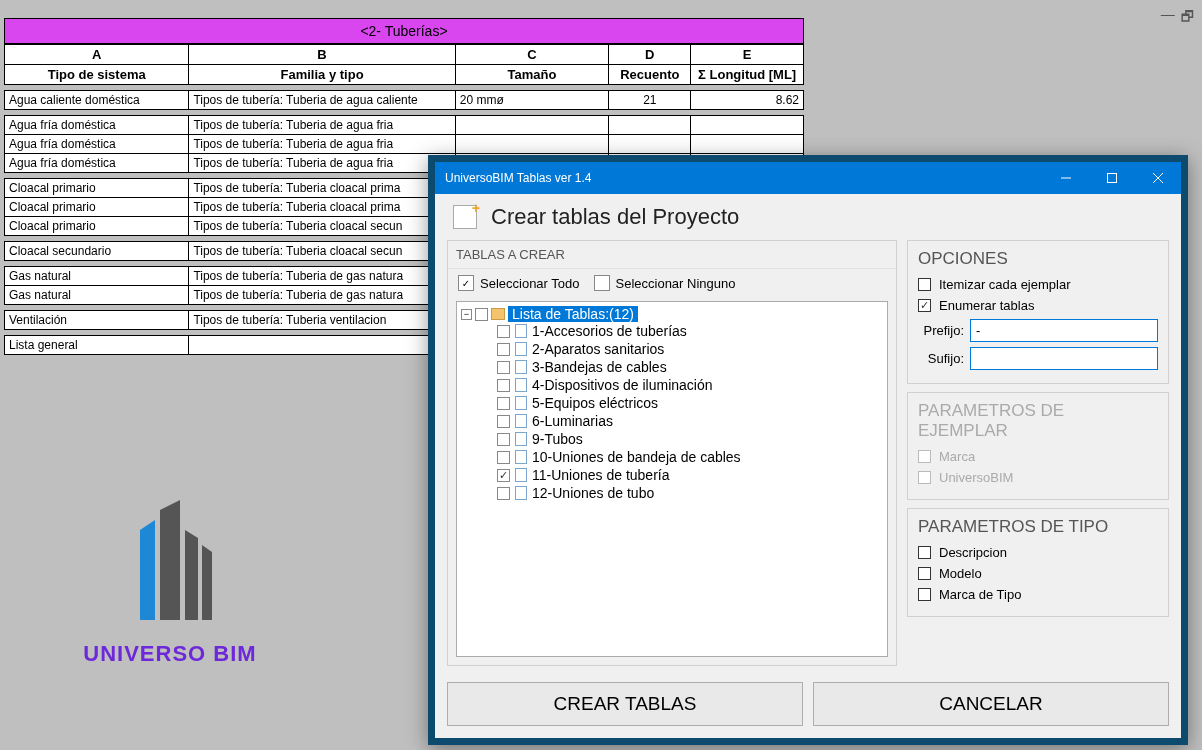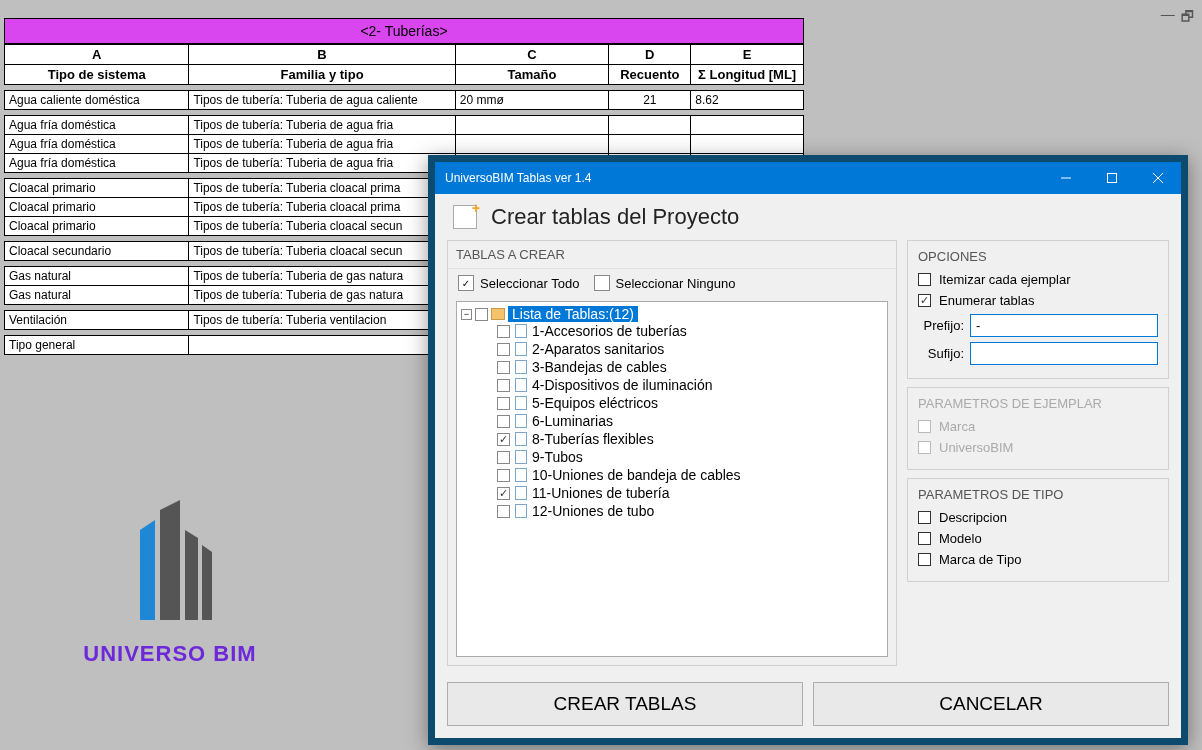--- a/index.html
+++ b/index.html
@@ -9,21 +9,21 @@
 .bg-window { position: absolute; top: 0; left: 0; right: 0; bottom: 0; background: #bfbfbf; }
 .win-controls { position: absolute; top: 6px; right: 8px; display: flex; gap: 6px; }
 .win-controls span { font-size: 14px; color: #555; cursor: pointer; }
 
 
 .schedule { position: absolute; top: 18px; left: 4px; width: 800px; }
 .schedule-title { background: #d946ef; border: 1px solid #000; text-align: center; padding: 4px; font-size: 14px; }
 .schedule table { border-collapse: collapse; width: 100%; table-layout: fixed; }
 .schedule th { background: #fff; border: 1px solid #000; padding: 2px 4px; font-weight: bold; font-size: 13px; text-align: center; }
 .schedule td { background: #fff; border: 1px solid #000; padding: 2px 4px; font-size: 12px; white-space: nowrap; overflow: hidden; }
-.schedule td.num { text-align: left; }
+.schedule td.num { text-align: right; }
 .schedule td.center { text-align: center; }
 .schedule .spacer td { background: #bfbfbf; border: none; height: 6px; padding: 0; }
 .col-a { width: 180px; }
 .col-b { width: 260px; }
 .col-c { width: 150px; }
 .col-d { width: 80px; }
 .col-e { width: 110px; }
 
 
 .logo { position: absolute; left: 60px; top: 490px; width: 220px; text-align: center; }
@@ -54,21 +54,21 @@
 .tree-toggle { width: 11px; height: 11px; border: 1px solid #888; display: inline-flex; align-items: center; justify-content: center; font-size: 9px; line-height: 1; cursor: pointer; background: #fff; }
 .tree-folder { width: 14px; height: 12px; background: #f5c36b; border: 1px solid #c89b4a; display: inline-block; }
 .tree-root-label { background: #0078d7; color: #fff; padding: 0 4px; }
 .tree-item { display: flex; align-items: center; gap: 5px; padding: 1px 0 1px 36px; }
 .tree-chk { width: 13px; height: 13px; border: 1px solid #888; background: #fff; display: inline-flex; align-items: center; justify-content: center; cursor: pointer; }
 .tree-chk.checked::after { content: "✓"; font-size: 11px; color: #333; }
 .tree-item-icon { width: 12px; height: 14px; background: #fff; border: 1px solid #7aa5cc; display: inline-block; }
 
 .right-panel { width: 262px; display: flex; flex-direction: column; gap: 8px; }
 .group { border: 1px solid #d0d0d0; padding: 8px 10px; }
-.group-title { font-size: 13px; color: #555; margin-bottom: 8px; }
+.group-title { font-size: 17px; color: #555; margin-bottom: 8px; }
 .group.disabled .group-title, .group.disabled label { color: #aaa; }
 .opt-row { display: flex; align-items: center; gap: 8px; margin: 6px 0; font-size: 13px; }
 .chk { width: 13px; height: 13px; border: 1px solid #333; background: #fff; display: inline-flex; align-items: center; justify-content: center; cursor: pointer; }
 .chk.checked::after { content: "✓"; font-size: 11px; color: #333; }
 .chk.disabled { border-color: #bbb; cursor: default; }
 .field-row { display: flex; align-items: center; gap: 6px; margin: 5px 0; }
 .field-row label { width: 52px; text-align: right; font-size: 13px; }
 .field-row input { flex: 1; border: 1px solid #0078d7; padding: 3px 5px; font-size: 13px; background: #fff; }
 
 .dialog-footer { display: flex; padding: 6px 12px 12px 12px; gap: 10px; }
@@ -202,21 +202,21 @@
       <td>Ventilación</td>
             <td>Tipos de tubería: Tuberia ventilacion</td>
             <td></td>
       <td class="center"></td>
             <td class="num"></td>
           </tr>
           <tr class="spacer">
             <td colspan="5"></td>
           </tr>
           <tr>
-      <td>Tipo general</td>
+      <td>Lista general</td>
             <td></td>
             <td></td>
       <td class="center"></td>
             <td class="num"></td>
           </tr>
         </tbody>
     </table>
   </div>
 
   <div class="logo">
@@ -301,25 +301,20 @@
     <span class="tree-chk "></span>
     <span class="tree-item-icon"></span>
     <span>5-Equipos eléctricos</span>
   </div>
             <div class="tree-item">
     <span class="tree-chk "></span>
     <span class="tree-item-icon"></span>
     <span>6-Luminarias</span>
   </div>
             <div class="tree-item">
-    <span class="tree-chk checked"></span>
-    <span class="tree-item-icon"></span>
-    <span>8-Tuberías flexibles</span>
-  </div>
-            <div class="tree-item">
     <span class="tree-chk "></span>
     <span class="tree-item-icon"></span>
     <span>9-Tubos</span>
   </div>
             <div class="tree-item">
     <span class="tree-chk "></span>
     <span class="tree-item-icon"></span>
     <span>10-Uniones de bandeja de cables</span>
   </div>
             <div class="tree-item">

